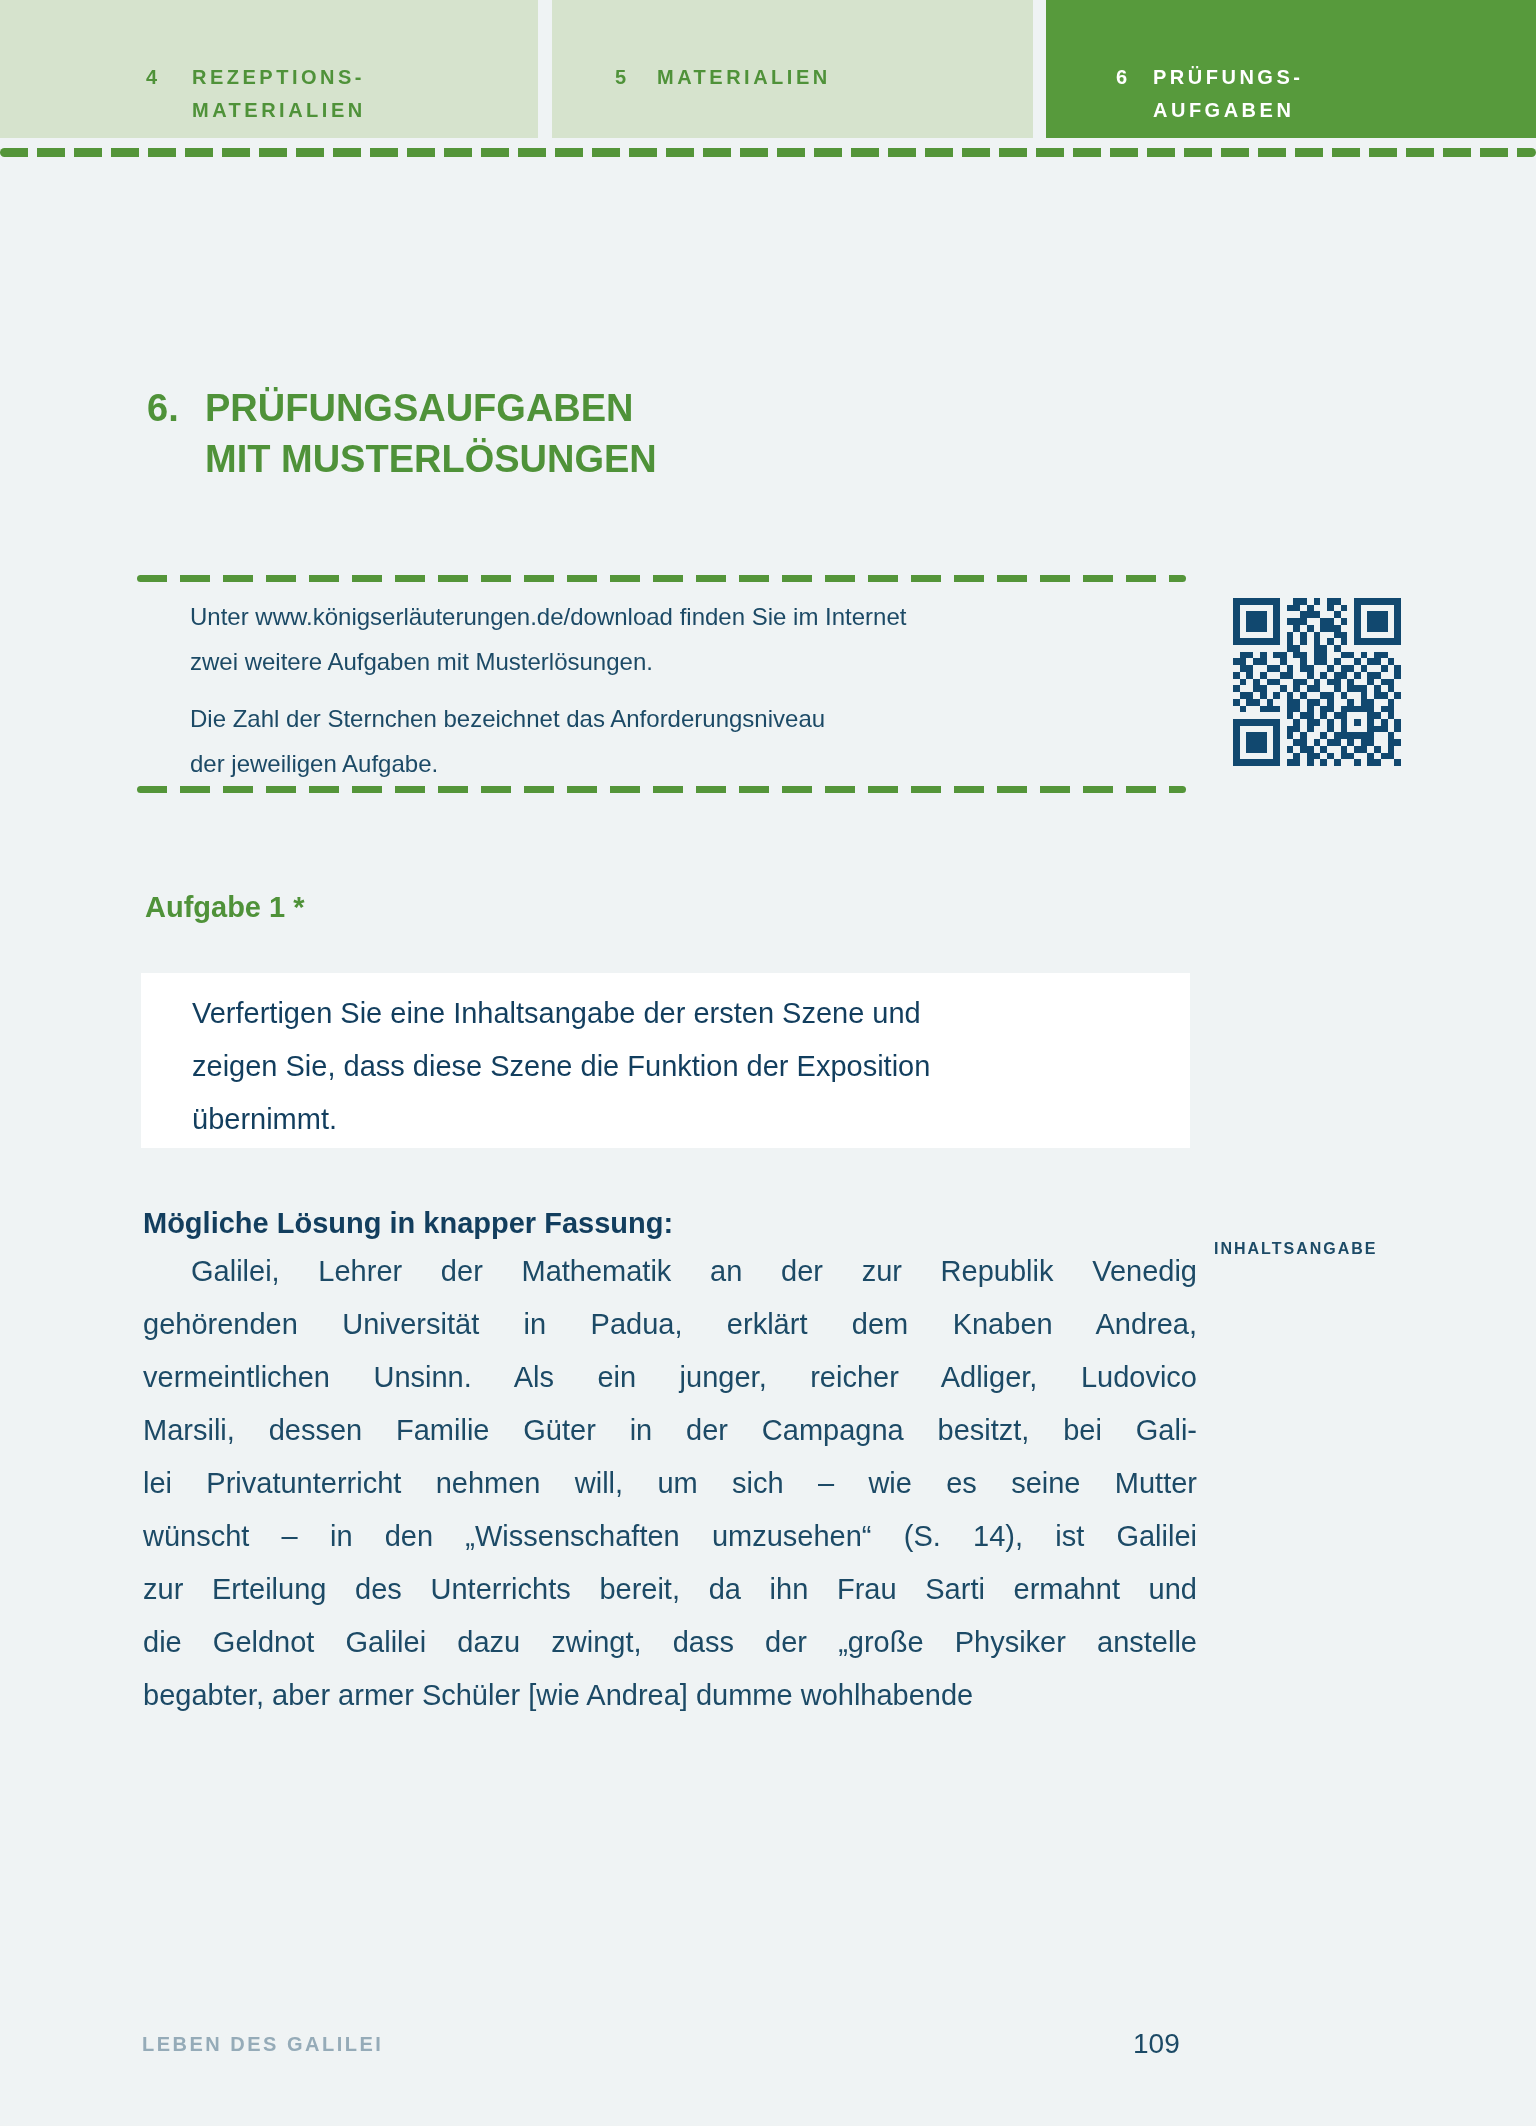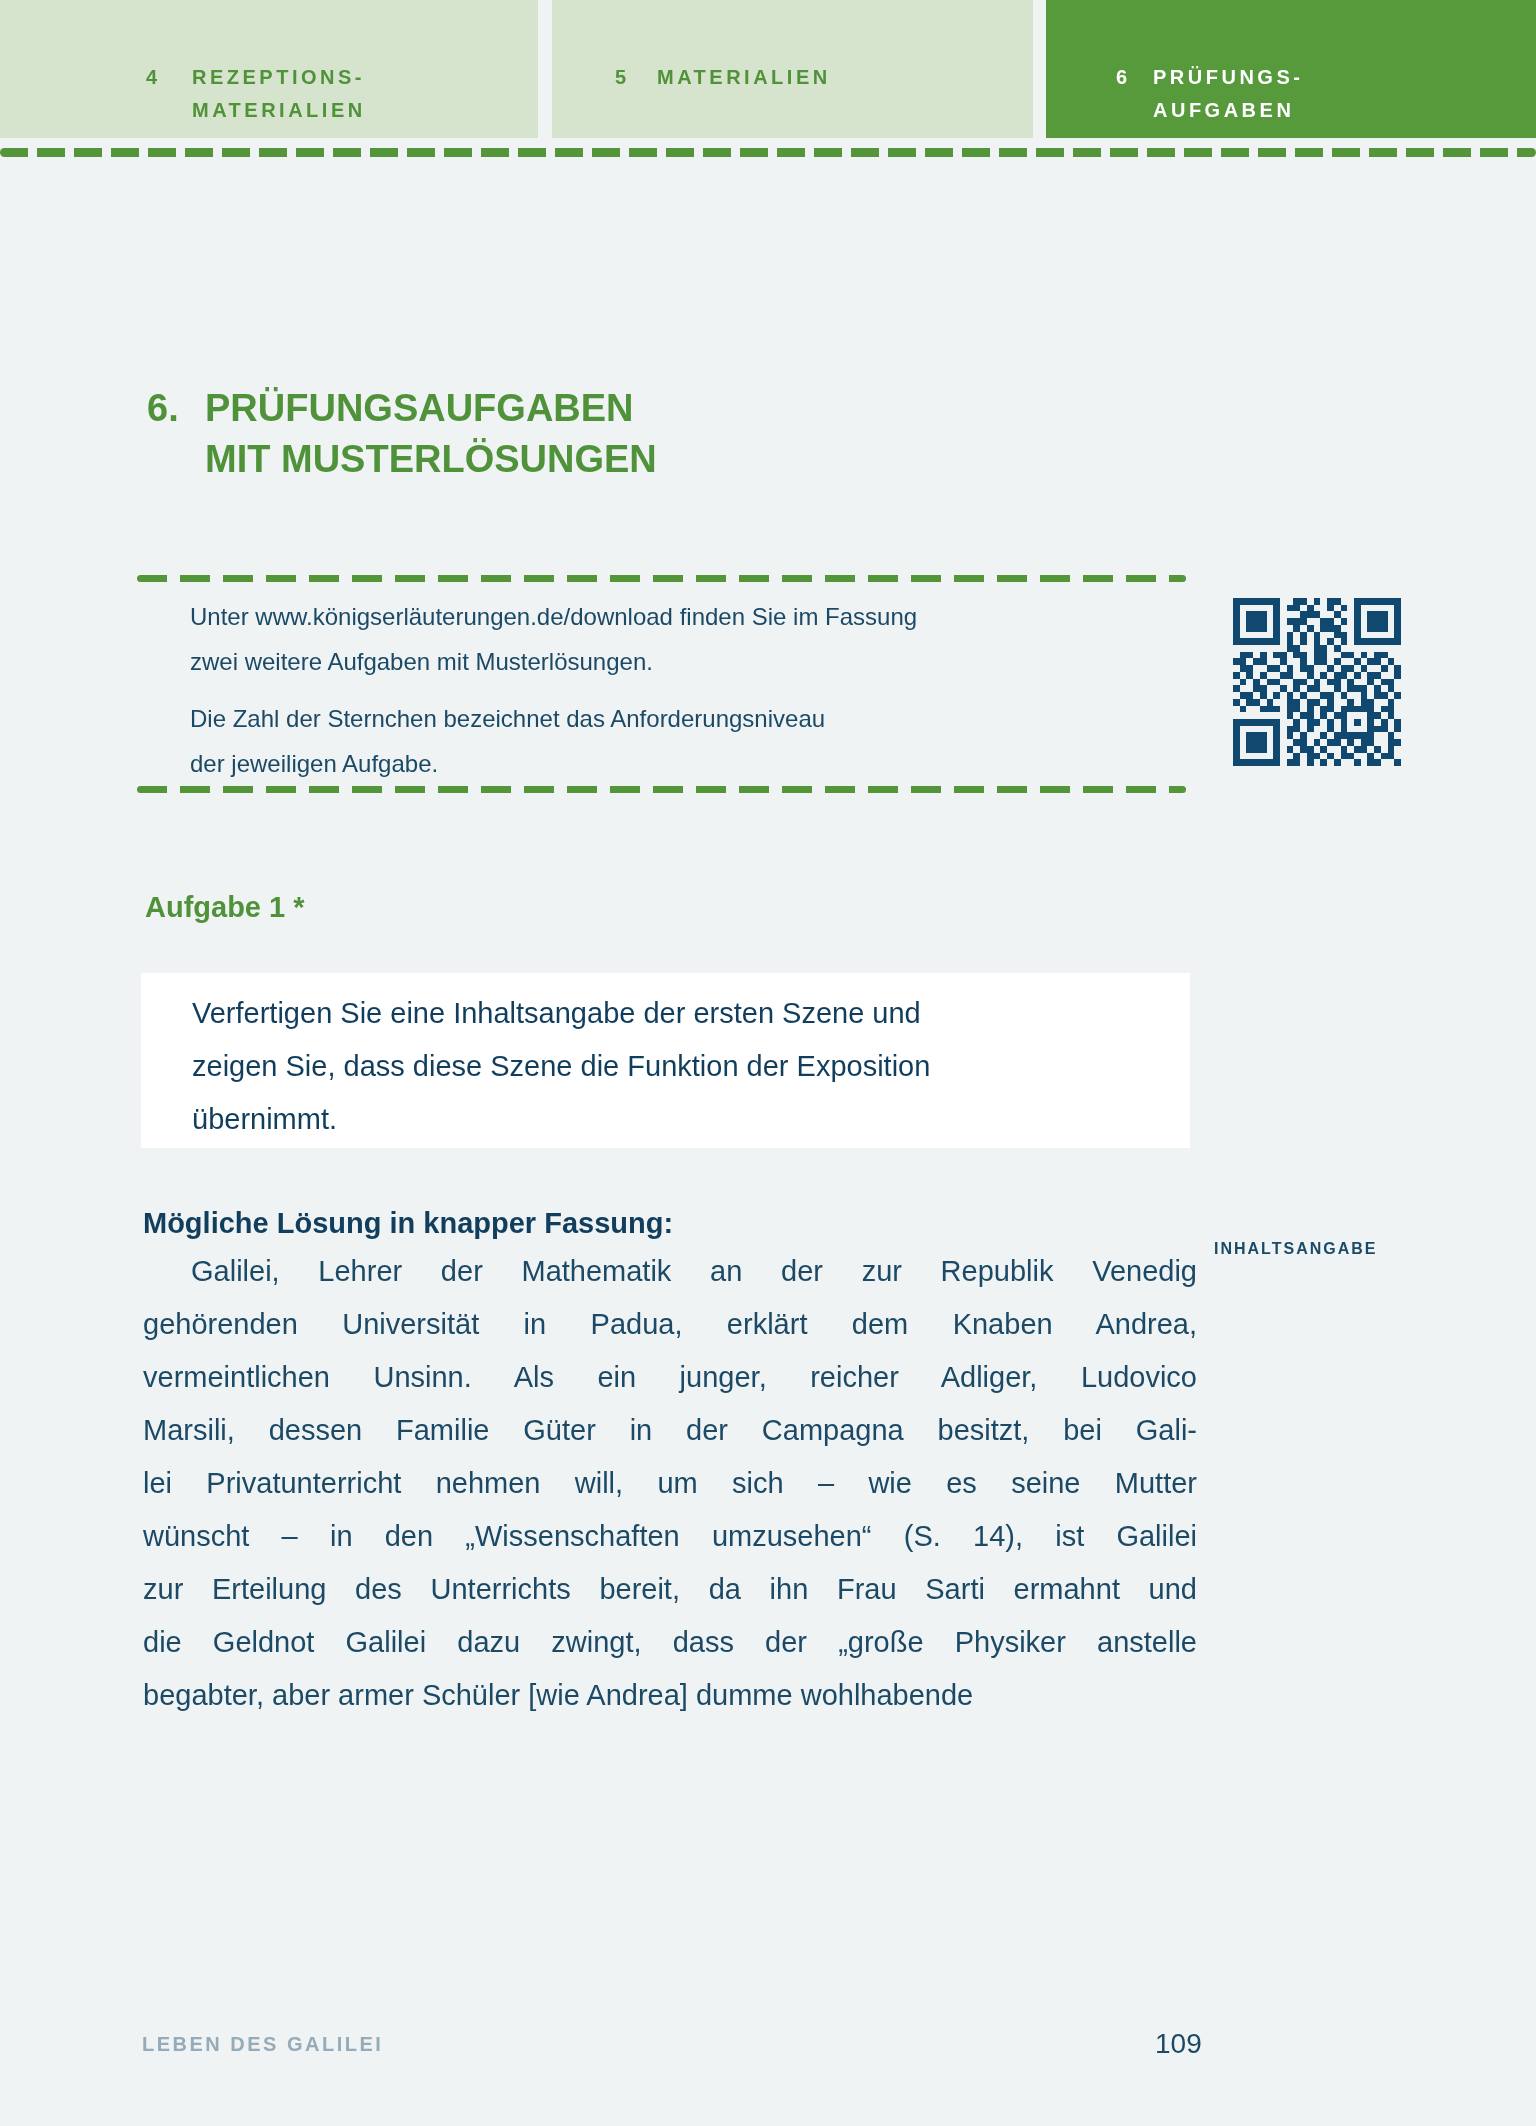--- a/index.html
+++ b/index.html
@@ -143,21 +143,20 @@
     color: #95abb8;
     font-size: 20px;
     font-weight: bold;
     letter-spacing: 2.5px;
   }
   .footer-page {
     position: absolute;
     left: 1133px; top: 2028px;
     color: #1c4a66;
     font-size: 28px;
-    margin-left: 22px;
   }
 </style>
 </head>
 <body>
 
 <div class="page">
 
   <div class="tab tab-1">
     <div class="tab-inner">
       <span class="tab-num-1">4</span>
@@ -191,21 +190,21 @@
     <span class="num">6.</span>
     <span>
       <span>PRÜFUNGSAUFGABEN</span><br>
       <span>MIT MUSTERLÖSUNGEN</span>
     </span>
   </div>
 
   <div class="info-dash info-dash-top"></div>
   <div class="info-text">
     <div>
-      <div>Unter www.königserläuterungen.de/download finden Sie im Fassung</div>
+      <div>Unter www.königserläuterungen.de/download finden Sie im Internet</div>
       <div>zwei weitere Aufgaben mit Musterlösungen.</div>
     </div>
     <div class="para2">
       <div>Die Zahl der Sternchen bezeichnet das Anforderungsniveau</div>
       <div>der jeweiligen Aufgabe.</div>
     </div>
   </div>
   <div class="info-dash info-dash-bottom"></div>
 
   <div class="qr">

